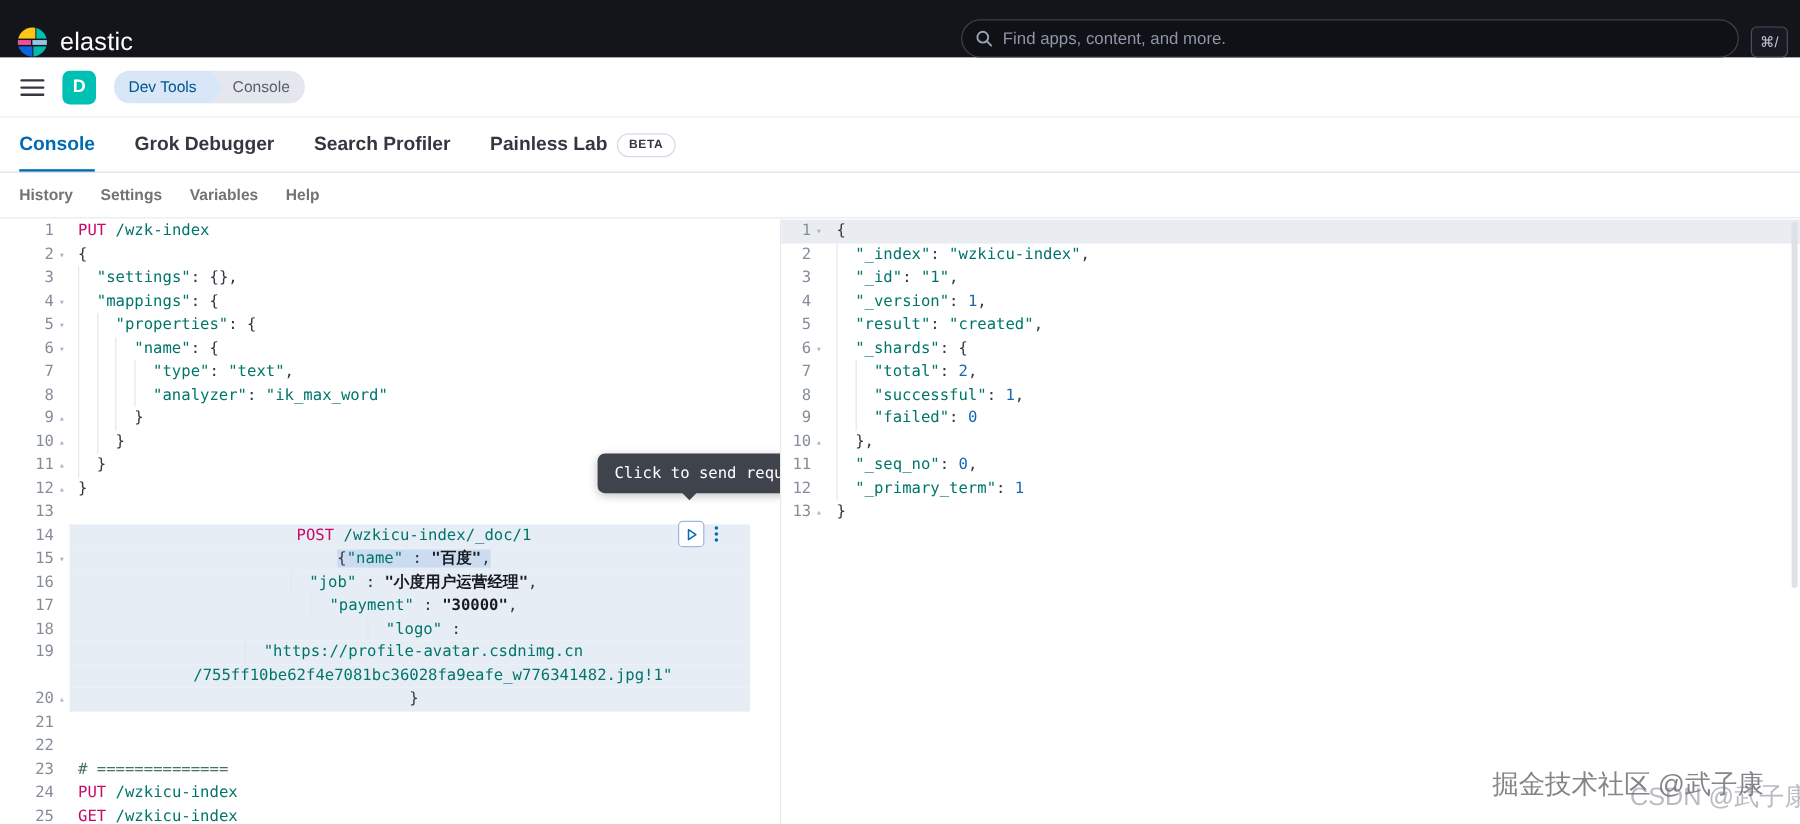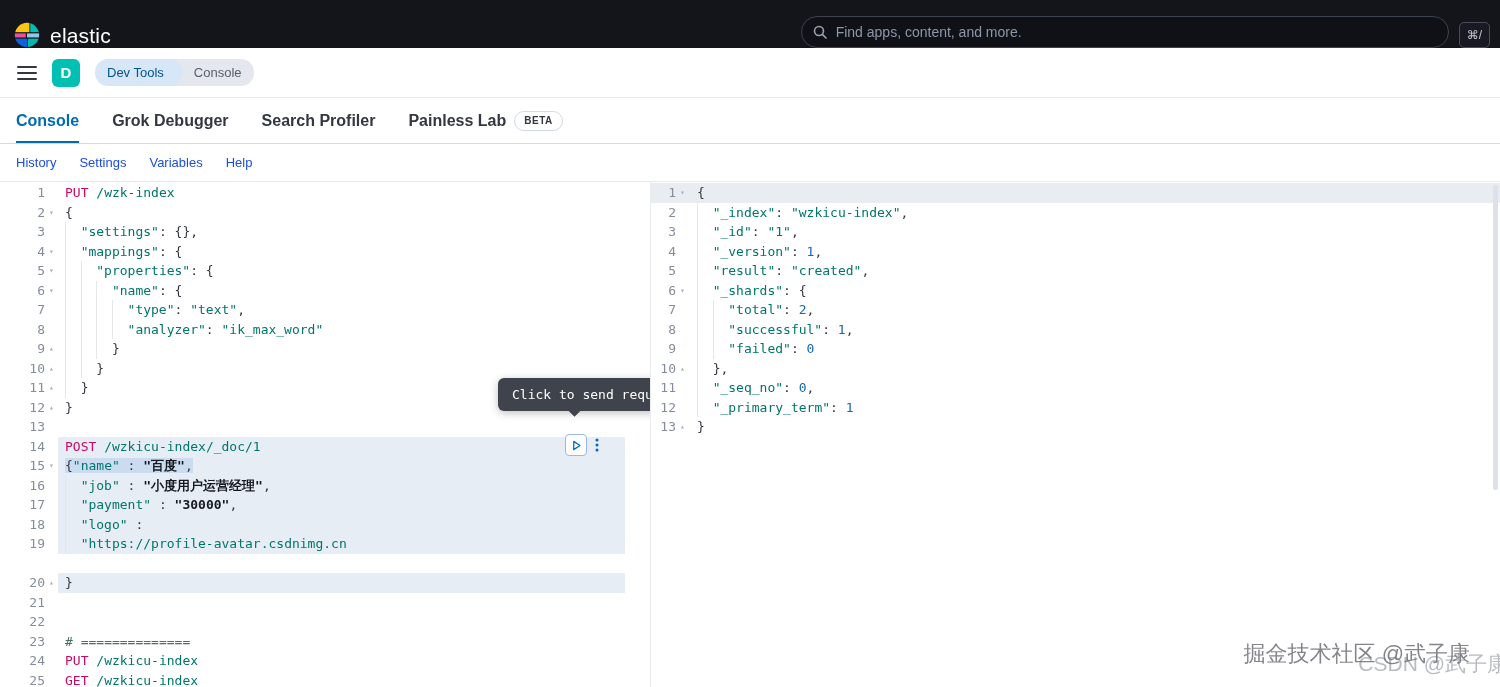--- a/index.html
+++ b/index.html
@@ -43,39 +43,39 @@
     border-bottom:1px solid #d3dae6; background:#fff; }
   .tab { display:flex; align-items:center; gap:8px; font-size:16px; font-weight:600;
     color:#343741; cursor:pointer; border-bottom:2px solid transparent; padding-top:2px; }
   .tab.active { color:#006bb4; border-bottom-color:#006bb4; }
   .beta { border:1px solid #d3dae6; border-radius:12px; font-size:10px; font-weight:700;
     letter-spacing:.5px; color:#343741; padding:4px 9px; line-height:1; }
 
   
   .subnav { height:37px; display:flex; align-items:center; gap:23px; padding:0 16px;
     background:#fff; }
-  .subnav span { font-size:13px; font-weight:400; color:#1d4ed8; cursor:pointer; }
+  .subnav span { font-size:13px; font-weight:700; color:#737373; cursor:pointer; }
 
   
   .editor { position:relative; display:flex; height:506px; border-top:1px solid #e7eaf0;
     font-family:"DejaVu Sans Mono","Liberation Mono",monospace; font-size:13px;
     background:#fff; }
   .pane { position:relative; overflow:hidden; }
   .pane.left  { width:650px; }
   .pane.right { width:850px; border-left:1px solid #e8ebf0; }
   .rows { padding-top:1px; }
   .row { display:flex; height:19.5px; line-height:19.5px; white-space:pre; }
   .gut { flex:0 0 58px; display:flex; }
   .right .gut { flex-basis:38px; }
   .num { flex:1; text-align:right; color:#858d9b; }
   .fw { flex:0 0 13px; text-align:center; color:#aab2bf; font-size:8px; cursor:pointer; }
   .txt { padding-left:7px; }
   .left .txt  { flex:0 0 567px; }
   .right .txt { flex:1; padding-left:8px; }
-  .row.hl .txt { background:#e7edf5; }
+  .row.hl .txt { background:#e7edf5;text-align:center; }
   .selx { background:#ccdcf0; }
   .row.act { background:#e9edf2; }
 
   .tk-m { color:#c80a68; }
   .tk-s { color:#00756b; }
   .tk-d { color:#1467b3; }
   .tk-p { color:#343741; }
   .tk-b { color:#16191f; font-weight:700; }
   .tk-c { color:#41755c; }
   .tk-g { display:inline-block; width:2ch; height:19.5px;
@@ -189,21 +189,21 @@
           <div class="row"><span class="gut"><span class="num">10</span><span class="fw">▴</span></span><span class="txt"><span class="tk-g"></span><span class="tk-g"></span><span class="tk-p">}</span></span></div>
           <div class="row"><span class="gut"><span class="num">11</span><span class="fw">▴</span></span><span class="txt"><span class="tk-g"></span><span class="tk-p">}</span></span></div>
           <div class="row"><span class="gut"><span class="num">12</span><span class="fw">▴</span></span><span class="txt"><span class="tk-p">}</span></span></div>
           <div class="row"><span class="gut"><span class="num">13</span><span class="fw"></span></span><span class="txt"></span></div>
           <div class="row hl"><span class="gut"><span class="num">14</span><span class="fw"></span></span><span class="txt"><span class="tk-m">POST </span><span class="tk-s">/wzkicu-index/_doc/1</span></span></div>
           <div class="row hl"><span class="gut"><span class="num">15</span><span class="fw">▾</span></span><span class="txt"><span class="selx"><span class="tk-p">{</span><span class="tk-s">"name"</span><span class="tk-p"> : </span><span class="tk-b">"百度"</span><span class="tk-p">,</span></span></span></div>
           <div class="row hl"><span class="gut"><span class="num">16</span><span class="fw"></span></span><span class="txt"><span class="tk-g"></span><span class="tk-s">"job"</span><span class="tk-p"> : </span><span class="tk-b">"小度用户运营经理"</span><span class="tk-p">,</span></span></div>
           <div class="row hl"><span class="gut"><span class="num">17</span><span class="fw"></span></span><span class="txt"><span class="tk-g"></span><span class="tk-s">"payment"</span><span class="tk-p"> : </span><span class="tk-b">"30000"</span><span class="tk-p">,</span></span></div>
           <div class="row hl"><span class="gut"><span class="num">18</span><span class="fw"></span></span><span class="txt"><span class="tk-g"></span><span class="tk-s">"logo"</span><span class="tk-p"> :</span></span></div>
           <div class="row hl"><span class="gut"><span class="num">19</span><span class="fw"></span></span><span class="txt"><span class="tk-g"></span><span class="tk-s">"https://profile-avatar.csdnimg.cn</span></span></div>
-          <div class="row hl"><span class="gut"><span class="num"></span><span class="fw"></span></span></div>
+          <div class="row hl"><span class="gut"><span class="num"></span><span class="fw"></span></span><span class="txt"><span class="tk-s">    /755ff10be62f4e7081bc36028fa9eafe_w776341482.jpg!1"</span></span></div>
           <div class="row hl"><span class="gut"><span class="num">20</span><span class="fw">▴</span></span><span class="txt"><span class="tk-p">}</span></span></div>
           <div class="row"><span class="gut"><span class="num">21</span><span class="fw"></span></span><span class="txt"></span></div>
           <div class="row"><span class="gut"><span class="num">22</span><span class="fw"></span></span><span class="txt"></span></div>
           <div class="row"><span class="gut"><span class="num">23</span><span class="fw"></span></span><span class="txt"><span class="tk-c"># ==============</span></span></div>
           <div class="row"><span class="gut"><span class="num">24</span><span class="fw"></span></span><span class="txt"><span class="tk-m">PUT </span><span class="tk-s">/wzkicu-index</span></span></div>
           <div class="row"><span class="gut"><span class="num">25</span><span class="fw"></span></span><span class="txt"><span class="tk-m">GET </span><span class="tk-s">/wzkicu-index</span></span></div>
         </div>
       <div class="tooltip">
         <span>Click to send request</span>
       </div>

